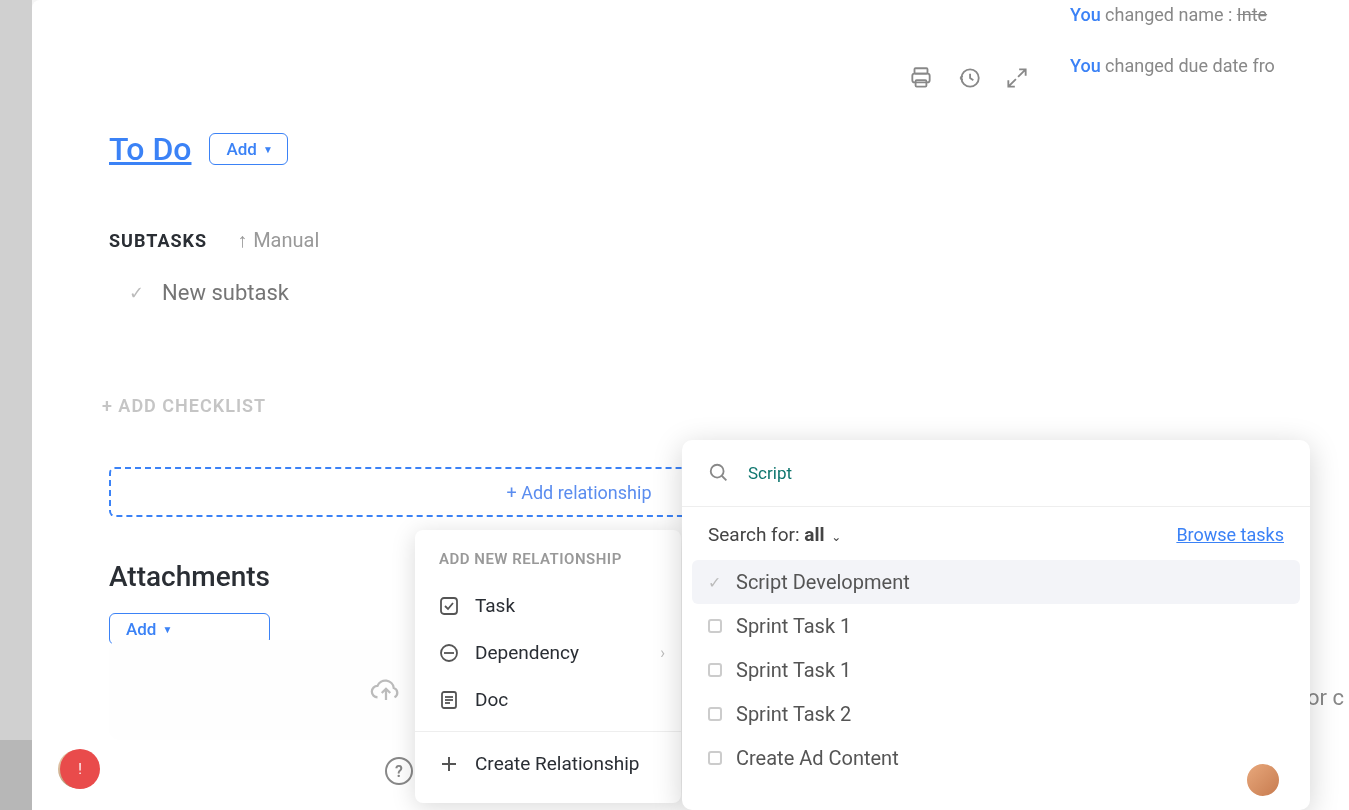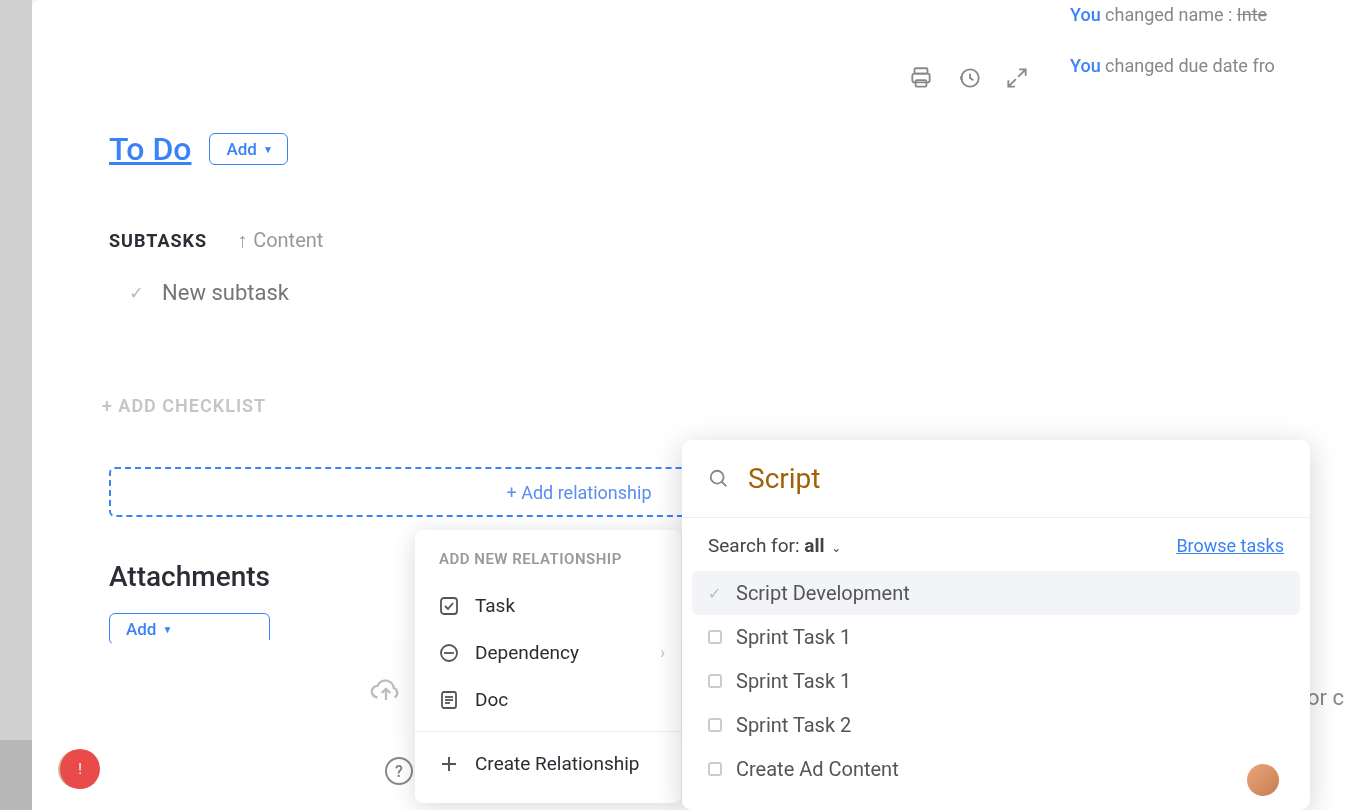--- a/index.html
+++ b/index.html
@@ -278,22 +278,22 @@
     .search-header {
       display: flex;
       align-items: center;
       gap: 18px;
       padding: 22px 26px;
       border-bottom: 1px solid #eee;
     }
     .search-header input {
       border: none;
       outline: none;
-      font-size: 28px;
-      color: #a16207;
+      font-size: 17px;
+      color: #0f766e;
       flex: 1;
     }
     .search-for-row {
       display: flex;
       justify-content: space-between;
       align-items: center;
       padding: 16px 26px 10px 26px;
       font-size: 19px;
       color: #444;
     }
@@ -432,21 +432,21 @@
     <button class="add-btn">
       <span>Add</span>
       <span class="add-btn-caret">▼</span>
     </button>
   </div>
 
   <div class="subtasks-row">
     <div class="subtasks-label">SUBTASKS</div>
     <div class="manual-sort">
       <span>↑</span>
-      <span>Content</span>
+      <span>Manual</span>
     </div>
   </div>
 
   <div class="new-subtask-row">
     <span class="check-icon">✓</span>
     <input class="new-subtask-input" placeholder="New subtask" style="">
   </div>
 
   <div class="add-checklist">+ ADD CHECKLIST</div>
 

